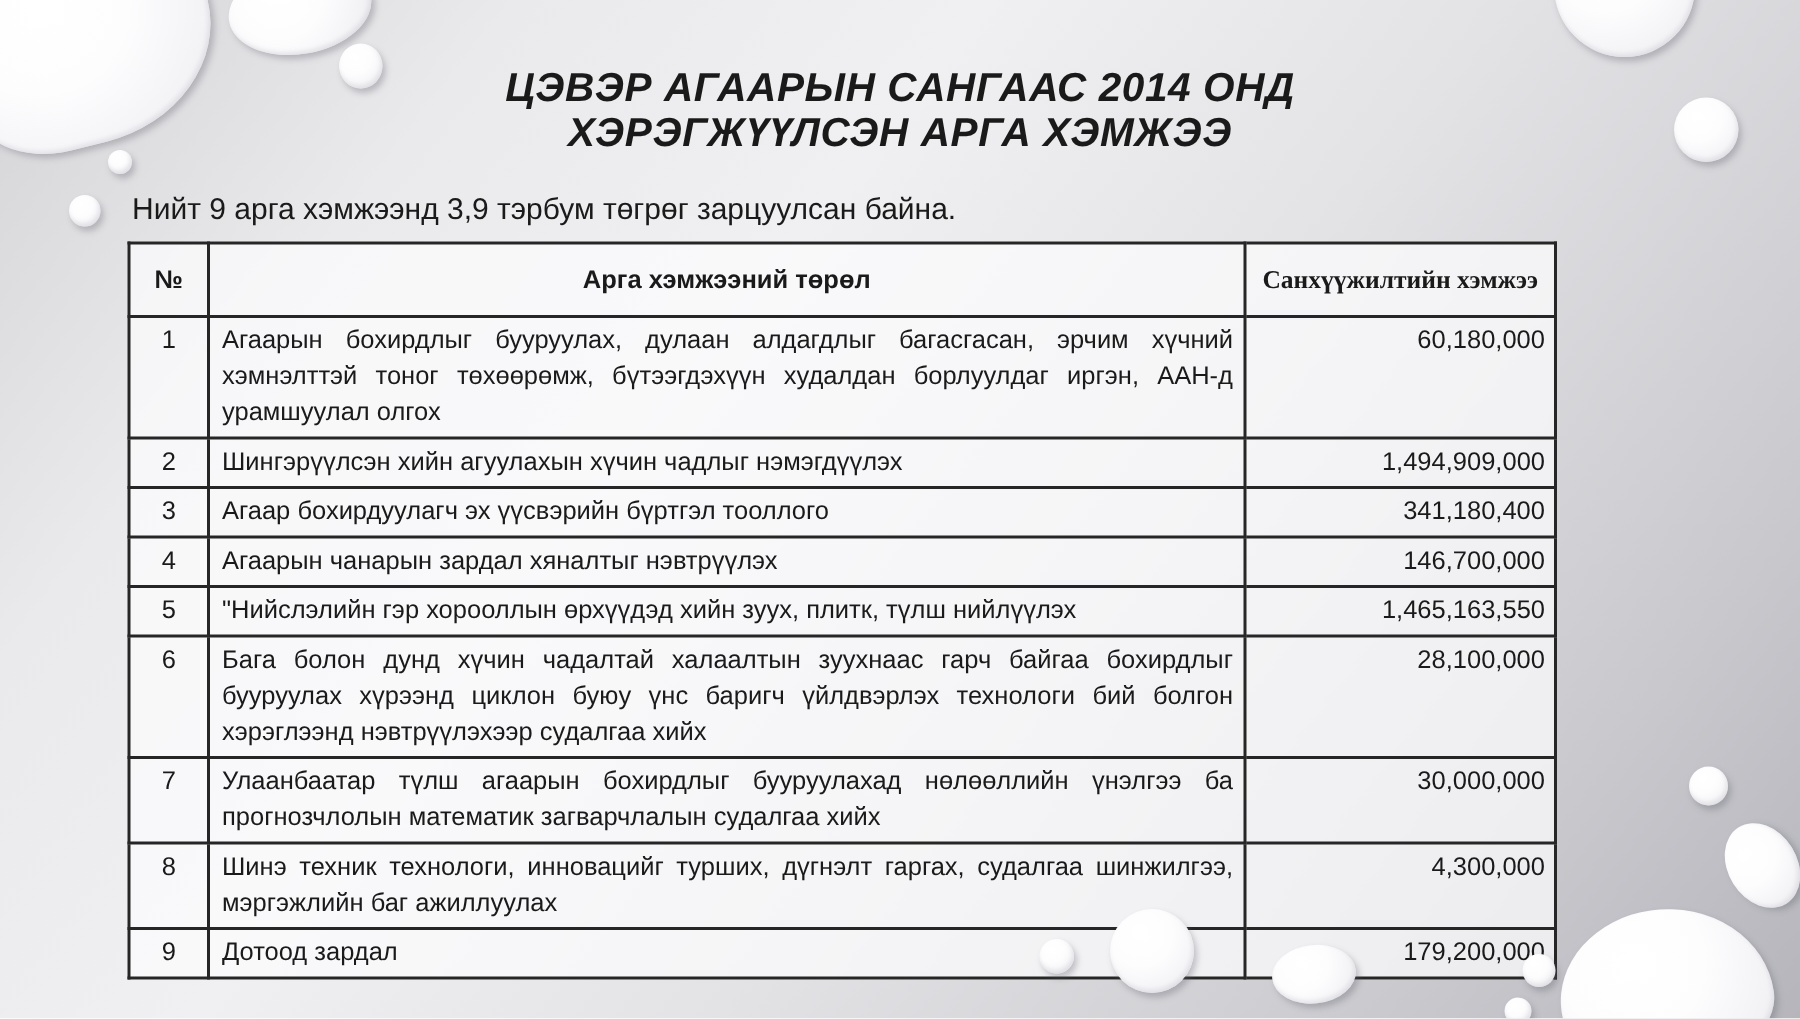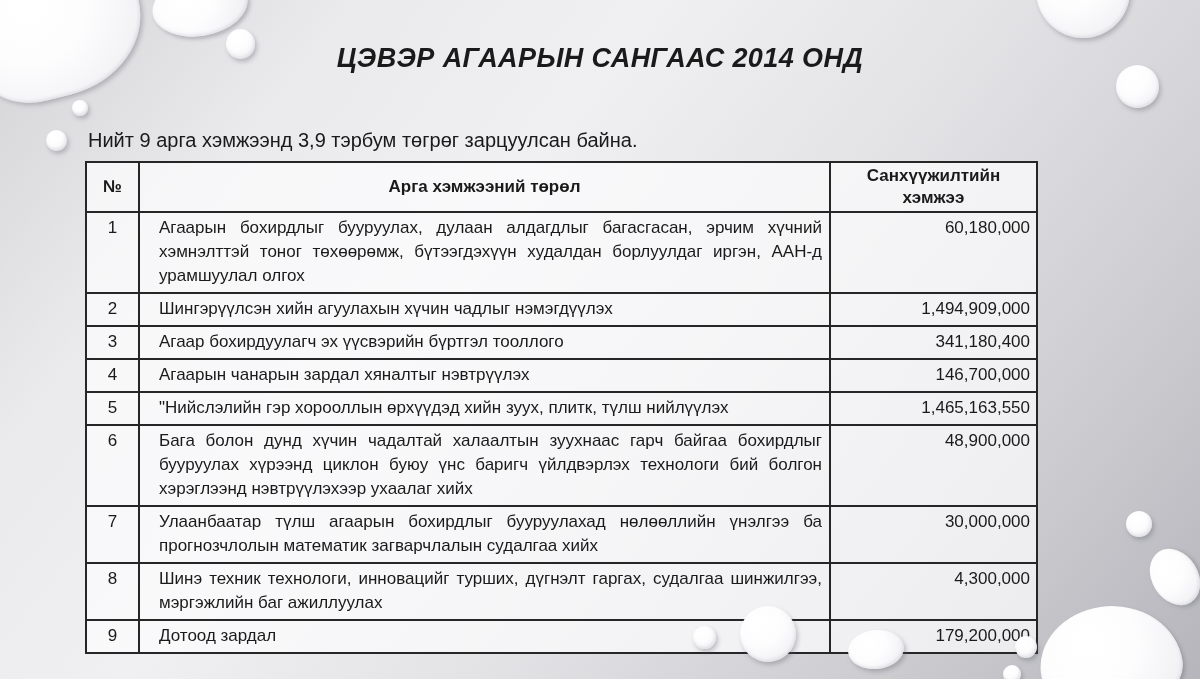--- a/index.html
+++ b/index.html
@@ -63,46 +63,47 @@
     vertical-align: top;
   }
   table.measures th {
     font-weight: bold;
     text-align: center;
     vertical-align: middle;
     height: 49px;
     line-height: 22px;
     padding: 2px 6px;
   }
-  th.col-funding { padding: 2px 26px; }
+  th.col-funding { padding: 2px 26px; font-family: Liberation Serif, serif; }
   td.cell-num {
     text-align: center;
     padding: 3px 4px 4px;
     line-height: 24px;
   }
   td.cell-desc {
     text-align: justify;
-    padding: 3px 7px 4px 19px;
+    padding: 3px 7px 4px 8px;
     line-height: 24px;
   }
   td.cell-amount {
     text-align: right;
     padding: 3px 6px 4px;
     line-height: 24px;
   }
 </style>
 </head>
 <body>
 
 <div class="slide">
 
   <div class="content">
 
     <div class="title">
       <div>ЦЭВЭР АГААРЫН САНГААС 2014 ОНД</div>
+      <div>ХЭРЭГЖҮҮЛСЭН АРГА ХЭМЖЭЭ</div>
     </div>
 
     <div class="subtitle">Нийт 9 арга хэмжээнд 3,9 тэрбум төгрөг зарцуулсан байна.</div>
 
     <table class="measures">
       <colgroup>
         <col style="width:53px">
         <col style="width:691px">
         <col style="width:207px">
       </colgroup>
@@ -134,22 +135,22 @@
             <td class="cell-desc">Агаарын чанарын зардал хяналтыг нэвтрүүлэх</td>
             <td class="cell-amount">146,700,000</td>
           </tr>
           <tr>
             <td class="cell-num">5</td>
             <td class="cell-desc">"Нийслэлийн гэр хорооллын өрхүүдэд хийн зуух, плитк, түлш нийлүүлэх</td>
             <td class="cell-amount">1,465,163,550</td>
           </tr>
           <tr>
             <td class="cell-num">6</td>
-            <td class="cell-desc">Бага болон дунд хүчин чадалтай халаалтын зуухнаас гарч байгаа бохирдлыг бууруулах хүрээнд циклон буюу үнс баригч үйлдвэрлэх технологи бий болгон хэрэглээнд нэвтрүүлэхээр ухаалаг хийх</td>
-            <td class="cell-amount">48,900,000</td>
+            <td class="cell-desc">Бага болон дунд хүчин чадалтай халаалтын зуухнаас гарч байгаа бохирдлыг бууруулах хүрээнд циклон буюу үнс баригч үйлдвэрлэх технологи бий болгон хэрэглээнд нэвтрүүлэхээр судалгаа хийх</td>
+            <td class="cell-amount">28,100,000</td>
           </tr>
           <tr>
             <td class="cell-num">7</td>
             <td class="cell-desc">Улаанбаатар түлш агаарын бохирдлыг бууруулахад нөлөөллийн үнэлгээ ба прогнозчлолын математик загварчлалын судалгаа хийх</td>
             <td class="cell-amount">30,000,000</td>
           </tr>
           <tr>
             <td class="cell-num">8</td>
             <td class="cell-desc">Шинэ техник технологи, инновацийг турших, дүгнэлт гаргах, судалгаа шинжилгээ, мэргэжлийн баг ажиллуулах</td>
             <td class="cell-amount">4,300,000</td>

